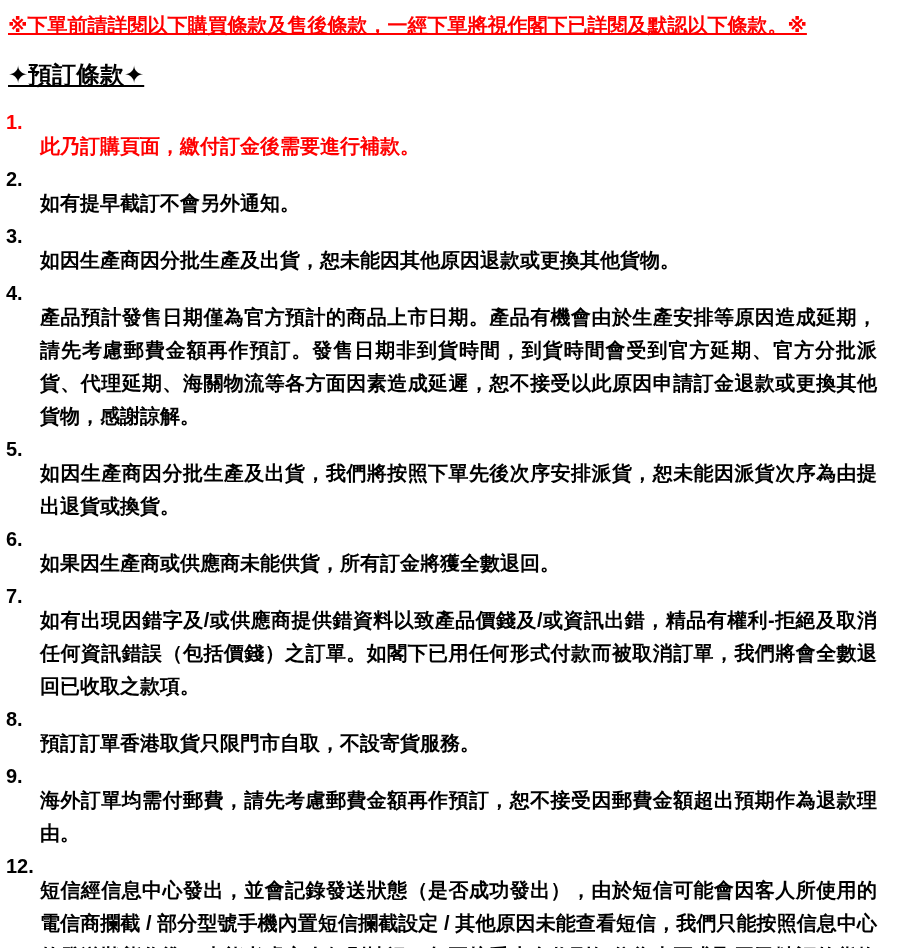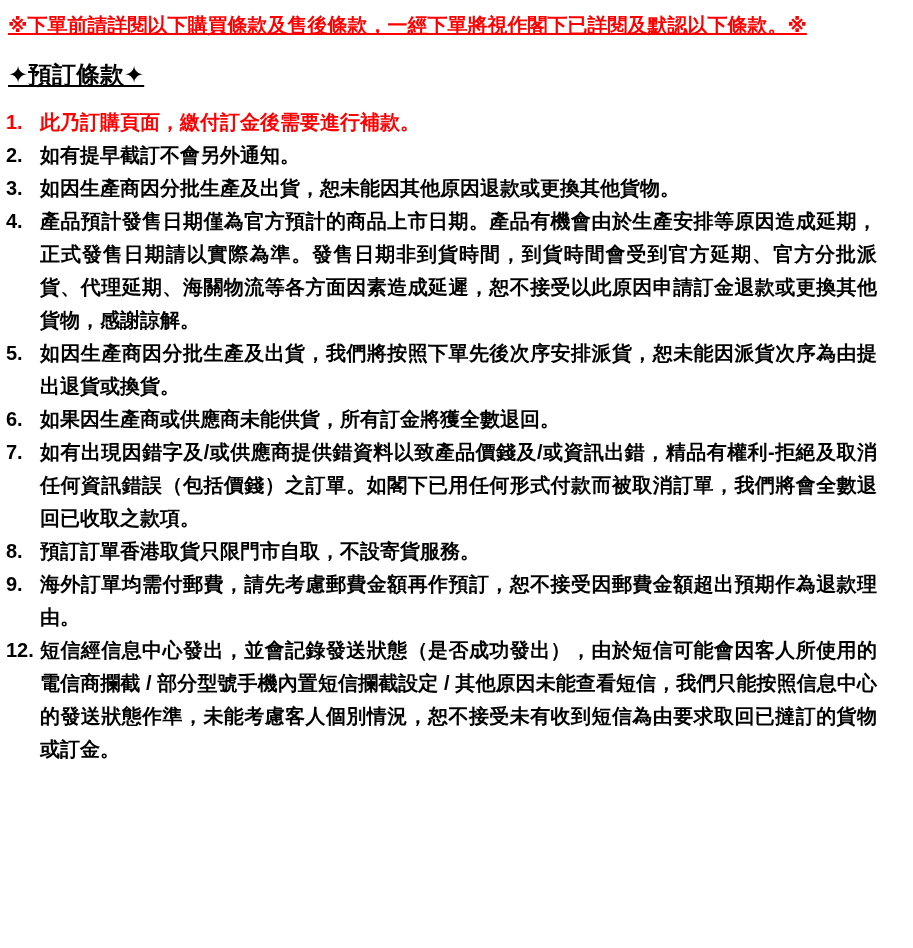--- a/index.html
+++ b/index.html
@@ -41,20 +41,21 @@
     display:flex;
     align-items:flex-start;
   }
   .term-num{
     flex:0 0 34px;
     text-align:left;
   }
   .term-text{
     flex:1;
     text-align:justify;
+    margin-top:24px;
   }
   .red{color:var(--red,#f00);}
   .u{text-decoration:underline;}
   .link{
     color:var(--blue,#00e);
     text-decoration:underline;
     cursor:pointer;
   }
 </style>
 </head>
@@ -78,21 +79,21 @@
         <span class="term-text">如有提早截訂不會另外通知。</span>
       </div>
 
     <div class="term-item">
         <span class="term-num">3.</span>
         <span class="term-text">如因生產商因分批生產及出貨，恕未能因其他原因退款或更換其他貨物。</span>
       </div>
 
     <div class="term-item">
         <span class="term-num">4.</span>
-        <span class="term-text">產品預計發售日期僅為官方預計的商品上市日期。產品有機會由於生產安排等原因造成延期，正式發售日期請以實際為準。發售日期非到貨時間，到貨時間會受到官方延期、官方分批派貨、代理延期、海關物流等各方面因素造成延遲，恕不接受以此原因申請訂金退款或更換其他貨物，感謝諒解。</span>
+        <span class="term-text">產品預計發售日期僅為官方預計的商品上市日期。產品有機會由於生產安排等原因造成延期，請先考慮郵費金額再作預訂。發售日期非到貨時間，到貨時間會受到官方延期、官方分批派貨、代理延期、海關物流等各方面因素造成延遲，恕不接受以此原因申請訂金退款或更換其他貨物，感謝諒解。</span>
       </div>
 
     <div class="term-item">
         <span class="term-num">5.</span>
         <span class="term-text">如因生產商因分批生產及出貨，我們將按照下單先後次序安排派貨，恕未能因派貨次序為由提出退貨或換貨。</span>
       </div>
 
     <div class="term-item">
         <span class="term-num">6.</span>
         <span class="term-text">如果因生產商或供應商未能供貨，所有訂金將獲全數退回。</span>

